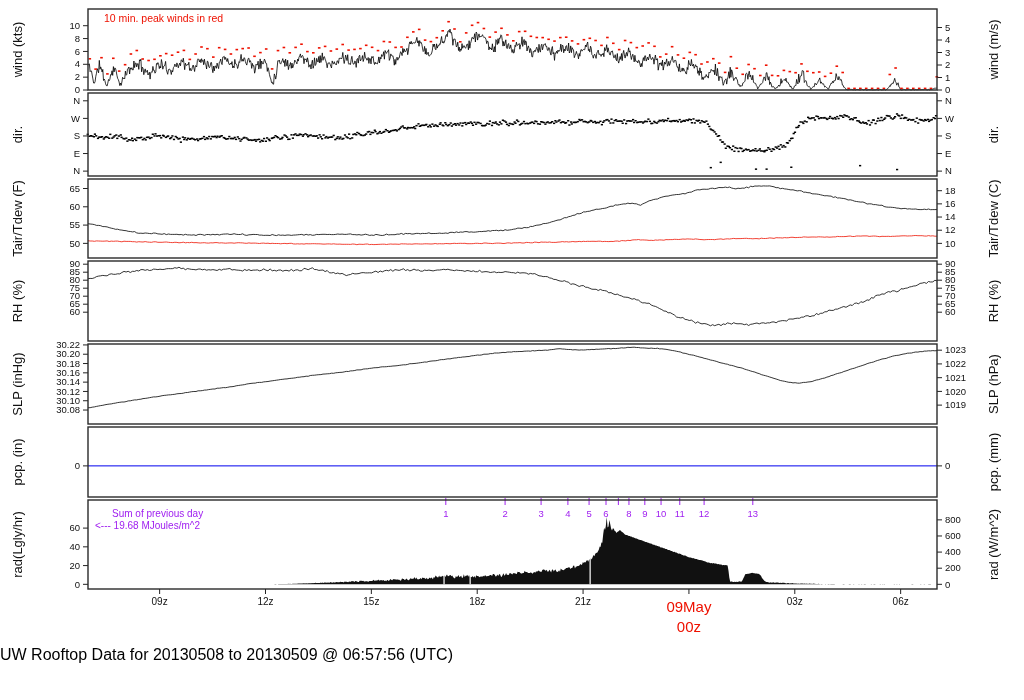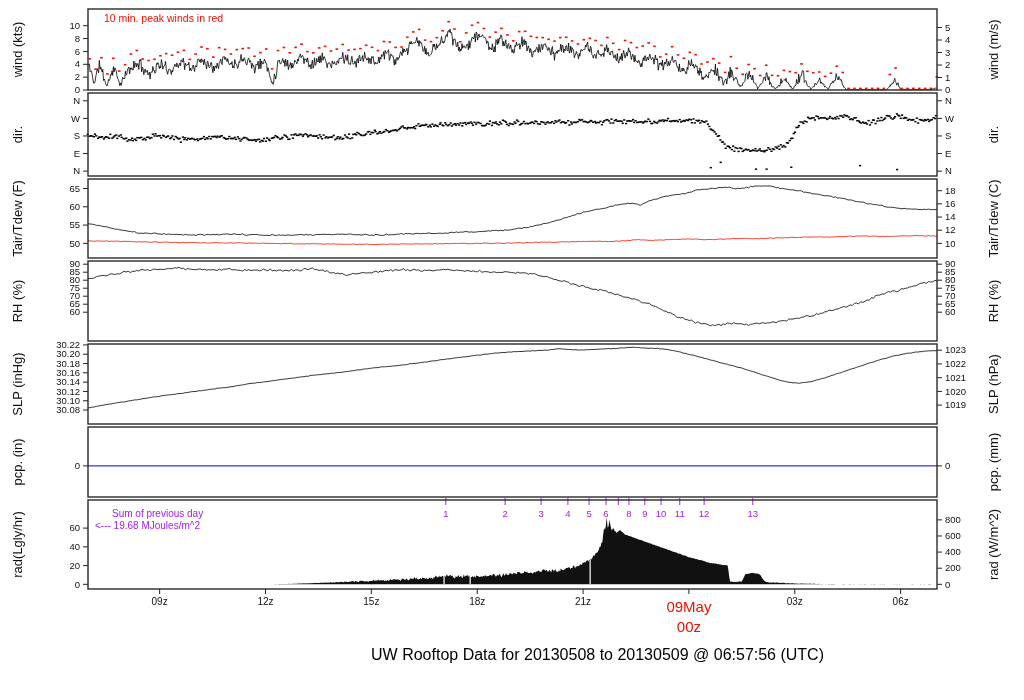--- a/index.html
+++ b/index.html
@@ -1,19 +1,19 @@
 <!DOCTYPE html>
 <html><head>
 <meta charset="utf-8">
 <style>
   html,body{margin:0;padding:0;background:#ffffff;}
   #stage{position:relative;width:1024px;height:700px;background:#fff;overflow:hidden;
          font-family:"Liberation Sans",sans-serif;}
   #chart{position:absolute;left:0;top:0;}
-  #footer-title{position:absolute;left:0;top:646px;width:824px;text-align:right;
+  #footer-title{position:absolute;left:0;top:646px;width:824px;text-align:left;
 [O                font-size:15px;color:#2222ee;white-space:pre;}
 </style>
 </head>
 <body>
 <div id="stage">
 
 <svg id="chart" width="1024" height="700">
       <g>
         <line x1="83" y1="90" x2="88" y2="90" stroke="#222" stroke-width="1"></line>
         <text font-family="&quot;Liberation Sans&quot;,sans-serif" x="80" y="93.2" font-size="9.5" fill="#111" text-anchor="end">0</text>

